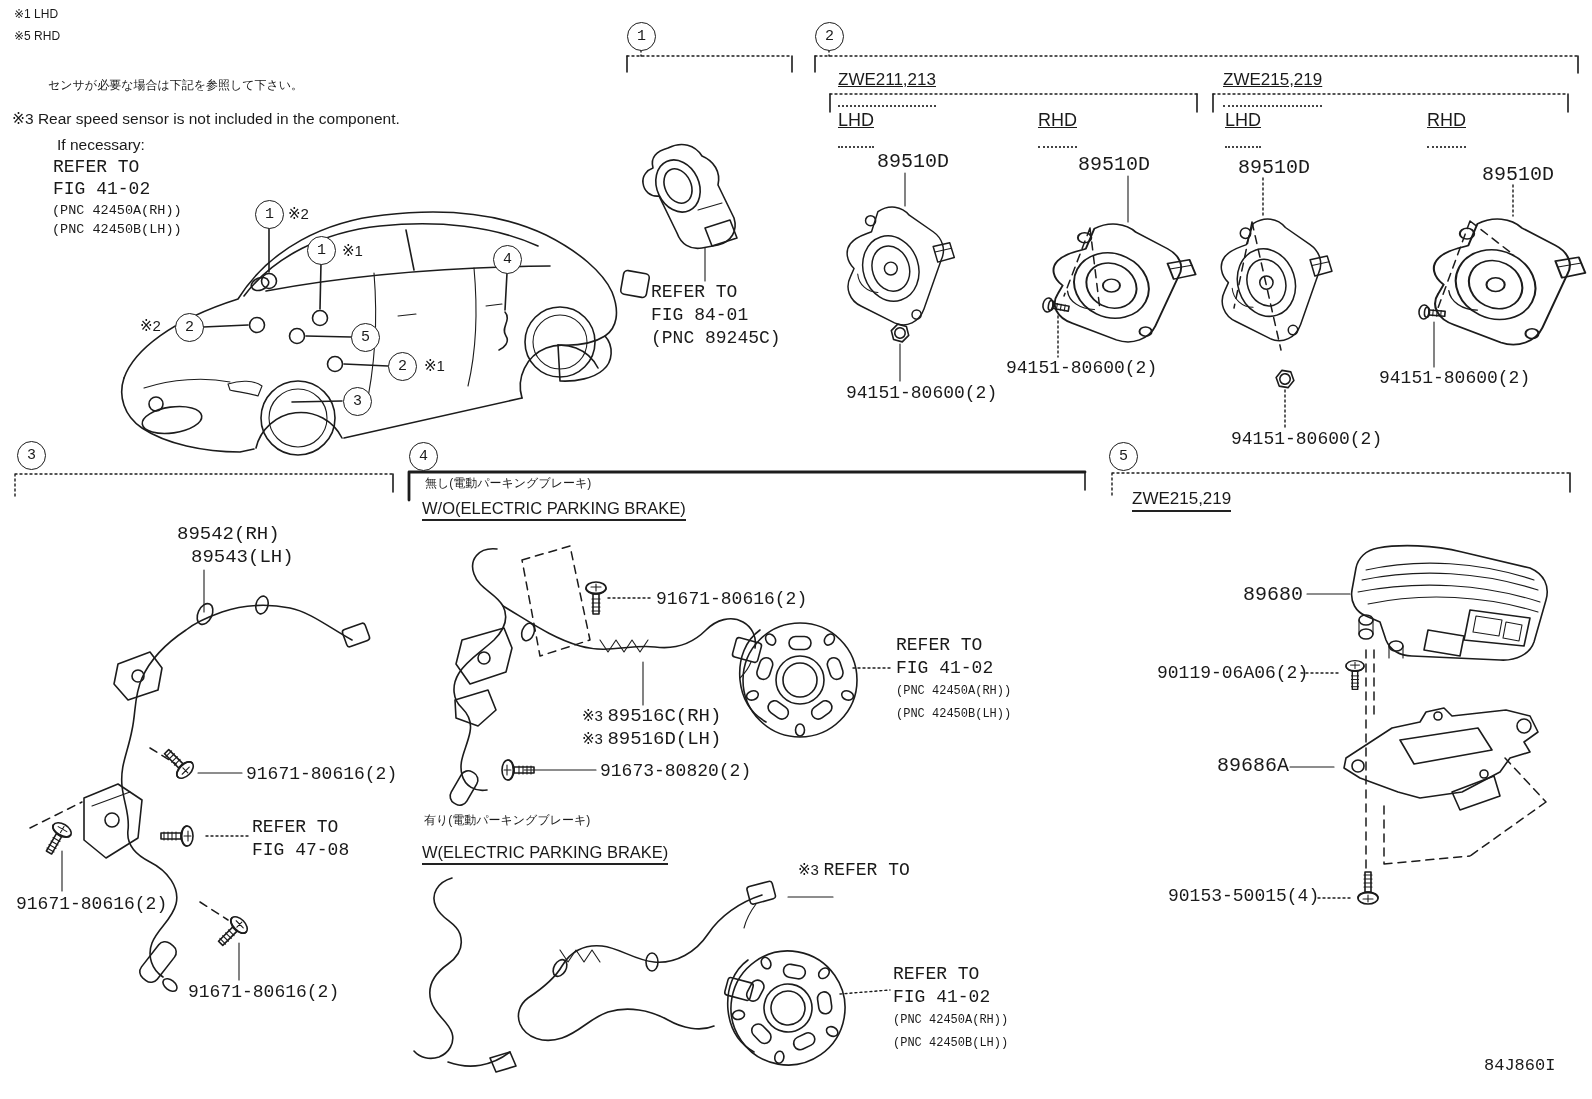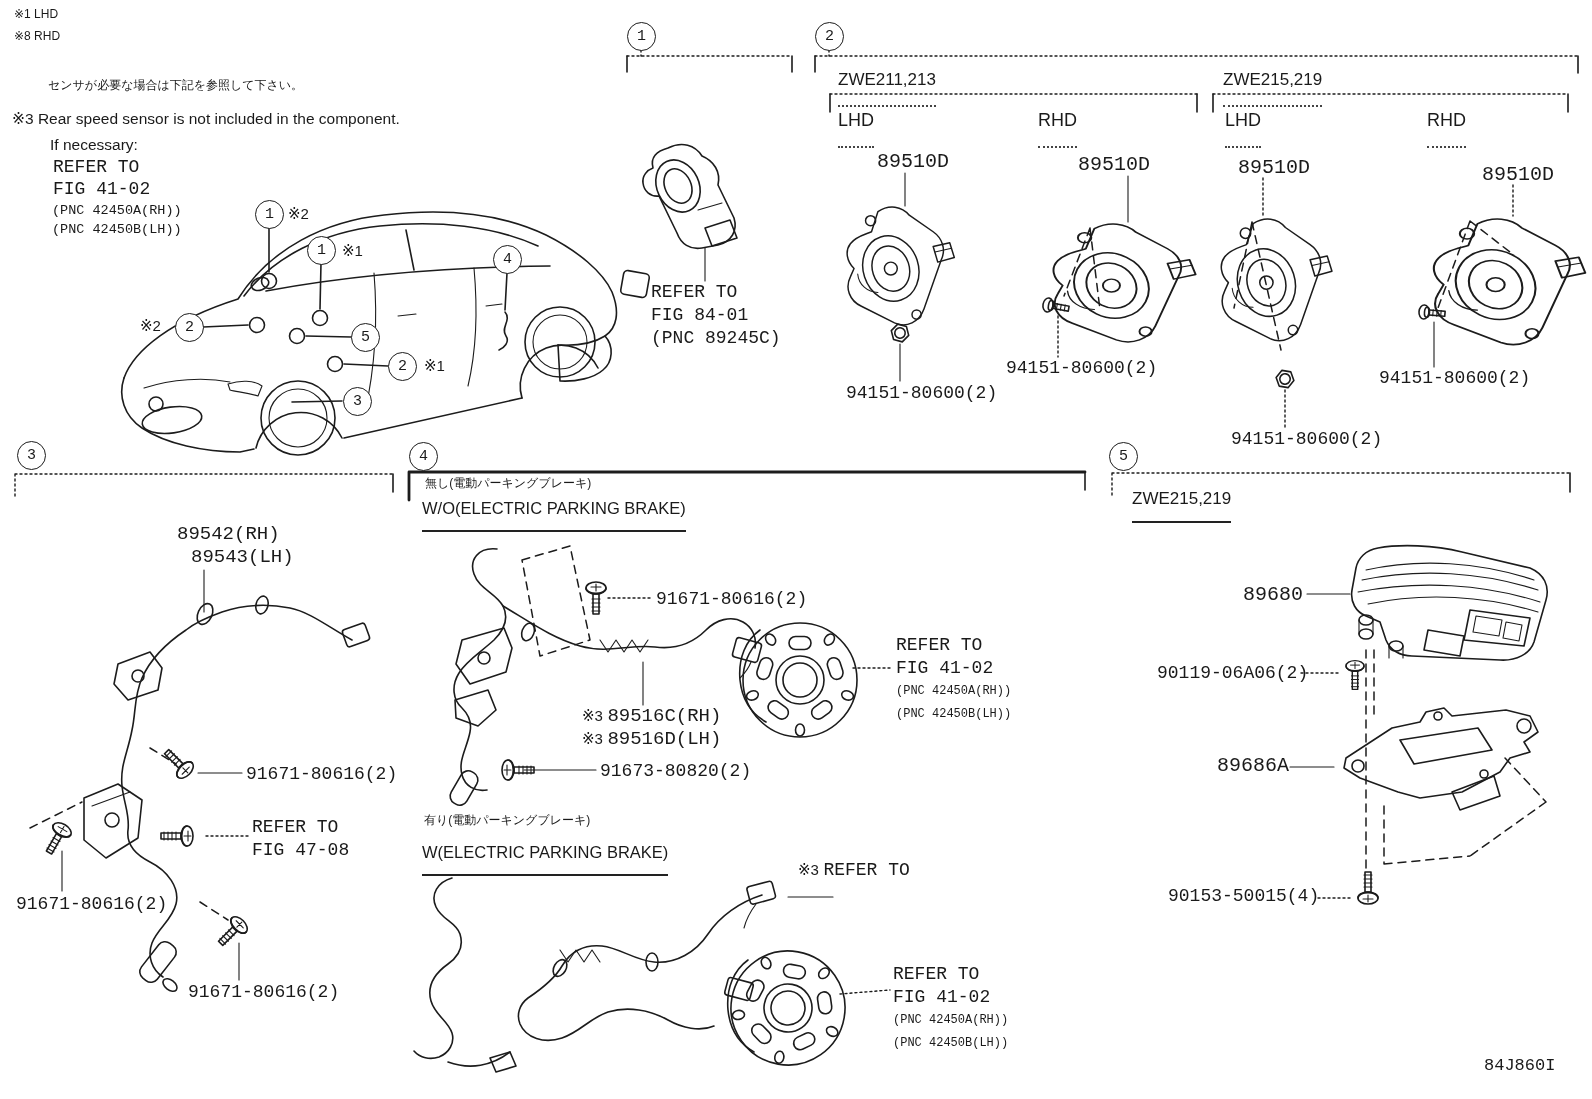--- a/index.html
+++ b/index.html
@@ -10,22 +10,22 @@
   .art .thin{stroke-width:1.1;}
   .art .thick{stroke-width:2.8;}
   .art .dot{stroke-dasharray:2 3;stroke-width:1.4;}
   .art .dsh{stroke-dasharray:8 6;stroke-width:1.5;}
   .lbl{position:absolute;white-space:nowrap;line-height:1.15;}
   .sans{font-family:"Liberation Sans","DejaVu Sans",sans-serif;font-weight:400;}
   .monoB{font-family:"Liberation Mono","DejaVu Sans Mono",monospace;font-weight:normal;}
   .mono{font-family:"Liberation Mono","DejaVu Sans Mono",monospace;font-weight:400;}
   .fs13{font-size:13.5px;} .fs15{font-size:15px;} .fs16{font-size:12px;} .fs17{font-size:17px;}
   .fs18{font-size:18px;} .fs19{font-size:19px;} .fs20{font-size:20px;}
-  .ul-dot{border-bottom:2px dotted #444;padding-bottom:15px;}
-  .ul{border-bottom:2px solid #222;padding-bottom:12px;}
+  .ul-dot{border-bottom:2px dotted #444;padding-bottom:15px;text-decoration:underline;}
+  .ul{border-bottom:2px solid #222;padding-bottom:1px;}
   .badge{position:absolute;width:27px;height:27px;border:1.8px solid #1c1c1c;border-radius:50%;
          background:#fff;display:flex;align-items:center;justify-content:center;
          font:15px "Liberation Mono","DejaVu Sans Mono",monospace;}
   .refblock div{line-height:23px;}
 </style>
 </head>
 <body>
 
 <div class="canvas">
 
@@ -265,24 +265,24 @@
       <path class="thin" d="M1290,767 H1334"></path>
       <path class="dsh" d="M1366,650 V874 M1374,650 V718 M1505,758 L1546,802 M1546,802 L1470,856 M1384,806 V864 M1384,864 L1470,856"></path>
       <use href="#screwV" transform="translate(1355,666) scale(0.9)"></use>
       <path class="dot" d="M1301,673 H1341"></path>
       <use href="#screwV" transform="translate(1368,898) rotate(180)"></use>
       <path class="dot" d="M1318,898 H1352"></path>
     </g>
   </svg>
 
   <div class="lbl sans fs16" style="left:14px;top:8px">※1 LHD</div>
-  <div class="lbl sans fs16" style="left:14px;top:30px">※8 RHD</div>
+  <div class="lbl sans fs16" style="left:14px;top:30px">※5 RHD</div>
   <div class="lbl sans fs16" style="left:48px;top:79px">センサが必要な場合は下記を参照して下さい。</div>
   <div class="lbl sans fs15" style="left:12px;top:110px;font-size:15.5px">※3 Rear speed sensor is not included in the component.</div>
-  <div class="lbl sans fs15" style="left:50px;top:136px;font-size:15.5px">If necessary:</div>
+  <div class="lbl sans fs15" style="left:57px;top:136px;font-size:15.5px">If necessary:</div>
   <div class="lbl monoB fs18" style="left:53px;top:157px">REFER TO</div>
   <div class="lbl monoB fs18" style="left:53px;top:179px">FIG 41-02</div>
   <div class="lbl monoB fs13" style="left:52px;top:203px">(PNC 42450A(RH))</div>
   <div class="lbl monoB fs13" style="left:52px;top:222px">(PNC 42450B(LH))</div>
 
   <div class="badge" style="left:255px;top:200px">1</div>
   <div class="lbl sans fs15" style="left:288px;top:205px">※2</div>
   <div class="badge" style="left:307px;top:236px">1</div>
   <div class="lbl sans fs15" style="left:342px;top:242px">※1</div>
   <div class="lbl sans fs15" style="left:140px;top:317px">※2</div>

